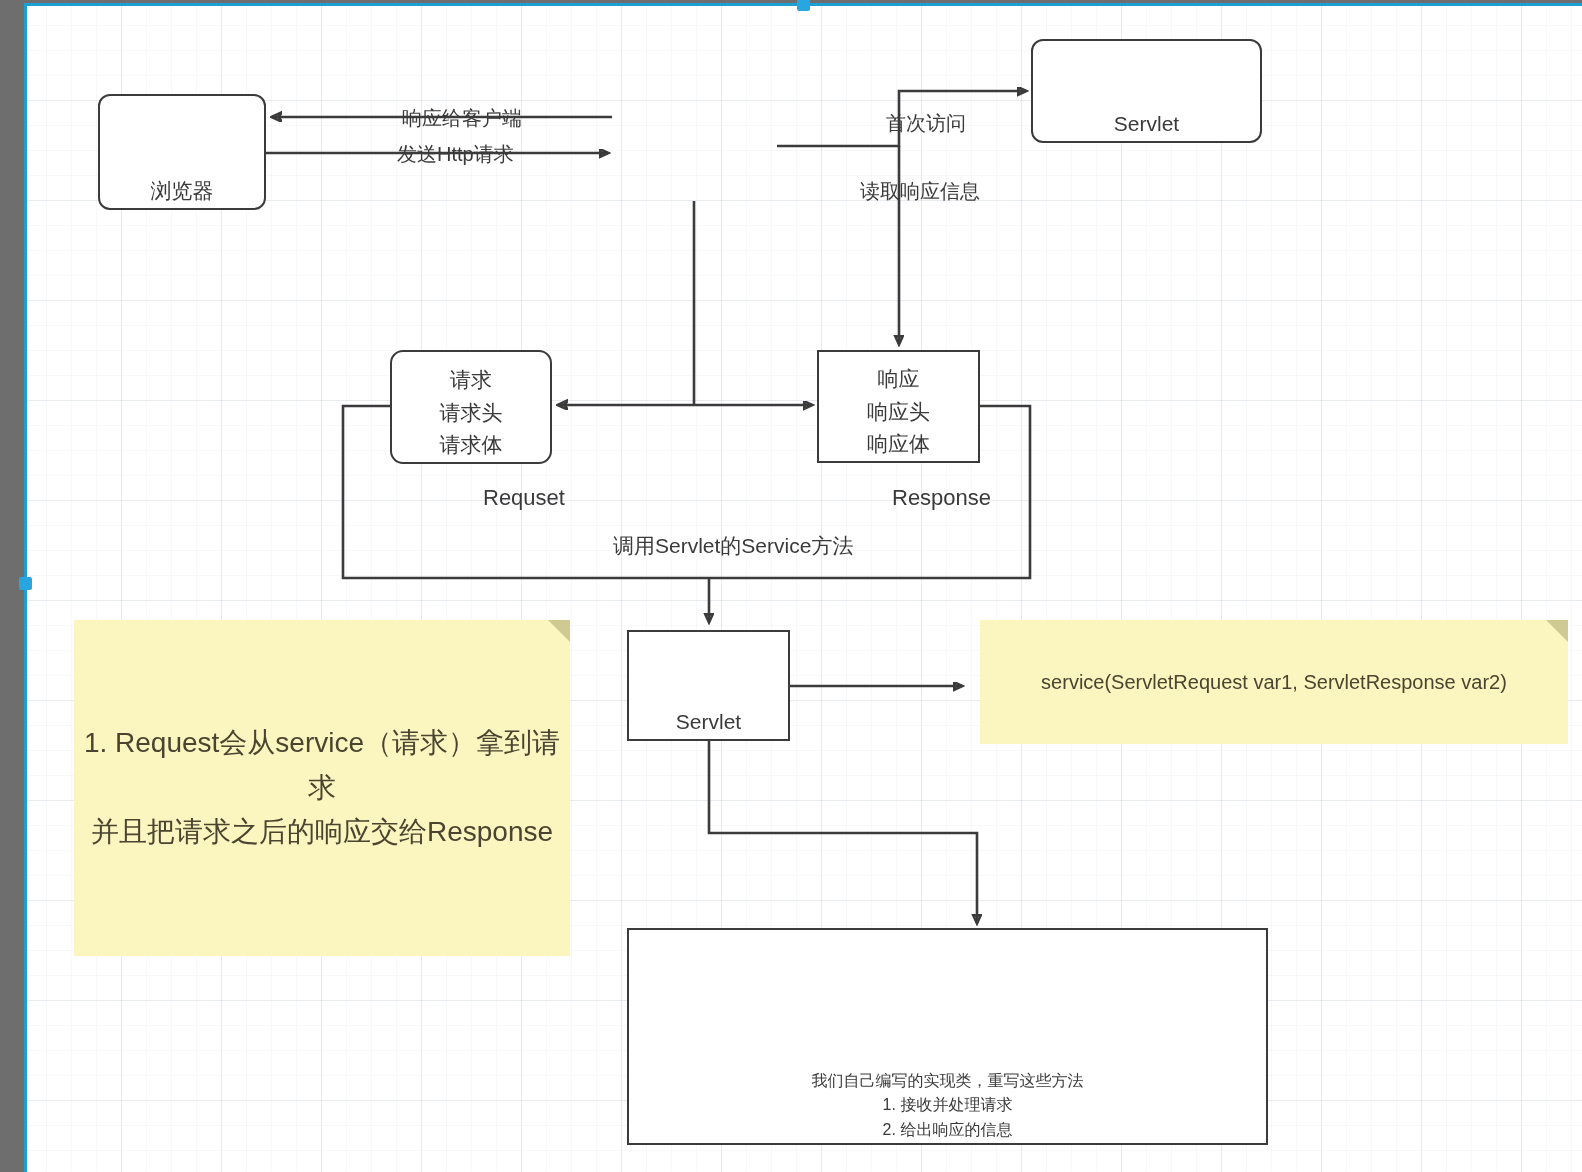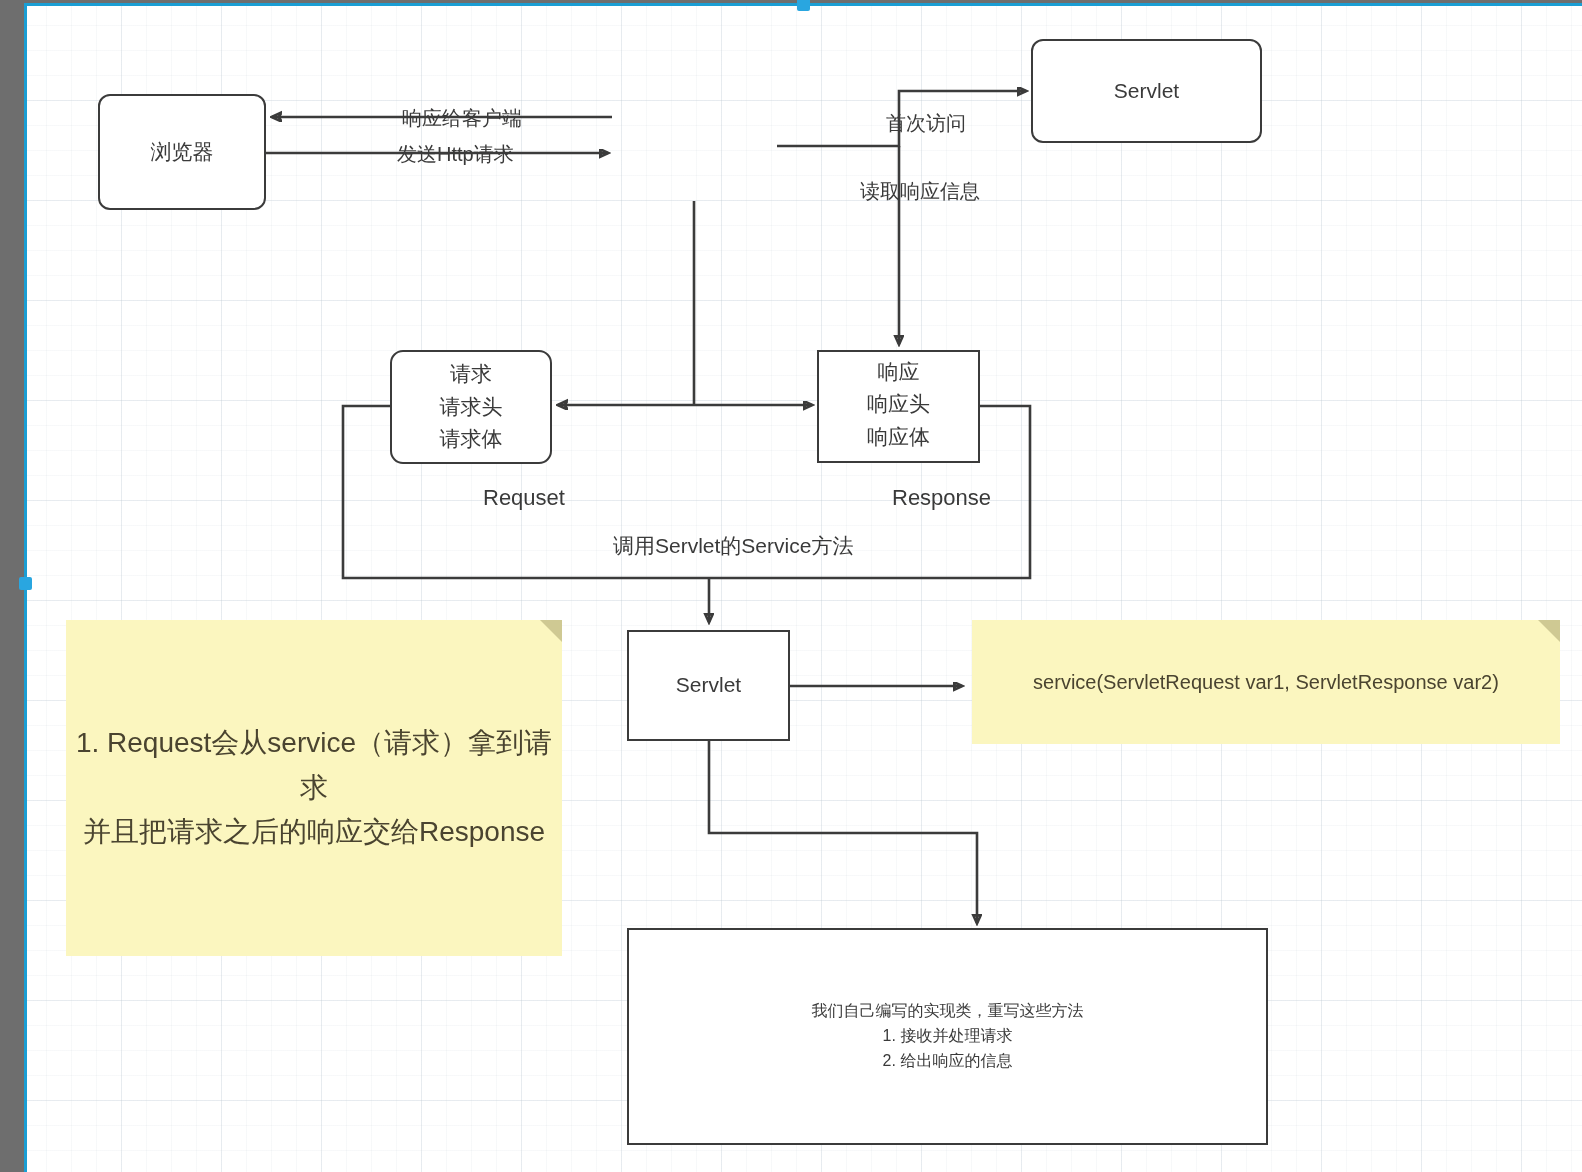--- a/index.html
+++ b/index.html
@@ -52,39 +52,40 @@
     position: absolute;
     left: 0; top: 0;
     width: 1582px; height: 1172px;
   }
   .node {
     position: absolute;
     box-sizing: border-box;
     background: #ffffff;
     border: 2.5px solid #3b3b3b;
     display: flex;
-    align-items: center;
+    align-items: flex-end;
     justify-content: center;
     text-align: center;
     color: #3a3a3a;
     line-height: 1.55;
     white-space: pre-line;
   }
   .node.rounded { border-radius: 12px; }
   .sticky {
     position: absolute;
     box-sizing: border-box;
     background: #fbf6bf;
     display: flex;
     align-items: center;
     justify-content: center;
     text-align: center;
     color: #4a4430;
     line-height: 1.6;
     white-space: pre-line;
+    margin-left: 8px;
   }
   .sticky .fold {
     position: absolute;
     top: 0; right: 0;
     width: 0; height: 0;
     border-top: 22px solid #cfc993;
     border-left: 22px solid transparent;
   }
   .edge-label {
     position: absolute;
@@ -151,21 +152,21 @@
     <div class="node rounded" style="left:1031px; top:39px; width:231px; height:104px; font-size:21px;">
       <span>Servlet</span>
     </div>
 
     <div class="node" style="left:390px; top:350px; width:162px; height:114px; font-size:21px;border-radius:13px;">
       <span>请求
 请求头
 请求体</span>
     </div>
 
-    <div class="node" style="left:817px; top:350px; width:163px; height:113px; font-size:21px;font-family:Liberation Mono, monospace;">
+    <div class="node" style="left:817px; top:350px; width:163px; height:113px; font-size:21px;">
       <span>响应
 响应头
 响应体</span>
     </div>
 
     <div class="node" style="left:627px; top:630px; width:163px; height:111px; font-size:21px;">
       <span>Servlet</span>
     </div>
 
     <div class="node" style="left:627px; top:928px; width:641px; height:217px; font-size:16px;">

